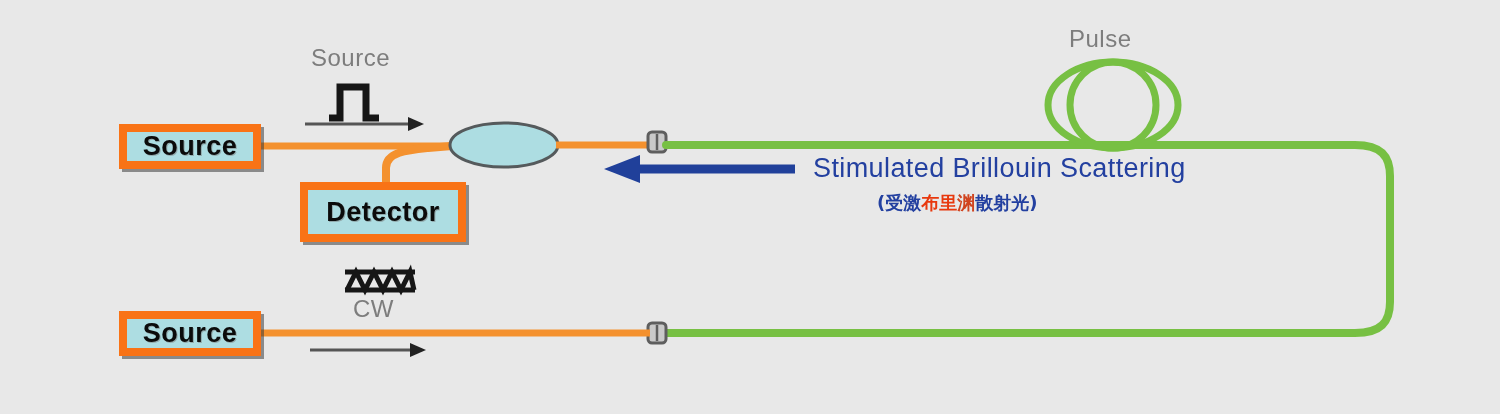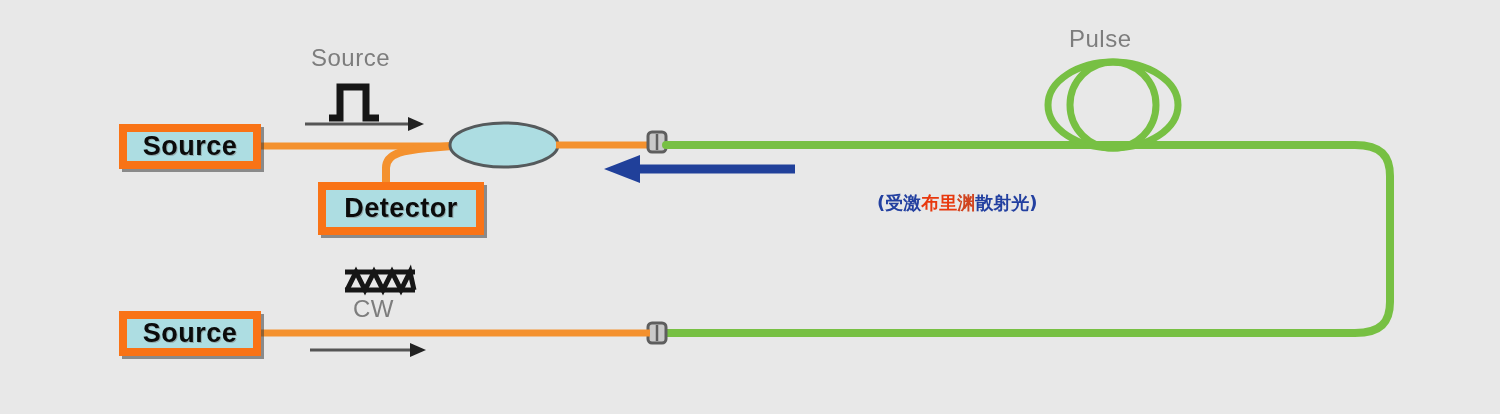--- a/index.html
+++ b/index.html
@@ -134,38 +134,41 @@
       <line x1="640" y1="169" x2="795" y2="169" stroke="#20409a" stroke-width="9"></line>
       <polygon points="640,155 640,183 604,169" fill="#20409a"></polygon>
     </g>
 
   </svg>
 
   <div class="node-box" style="left:119px; top:124px; width:142px; height:45px;">
     <span>Source</span>
   </div>
 
-  <div class="node-box" style="left:318px; top:182px; width:166px; height:53px;">
+  <div class="node-box" style="left:300px; top:182px; width:166px; height:60px;">
     <span>Detector</span>
   </div>
 
   <div class="node-box" style="left:119px; top:311px; width:142px; height:45px;">
     <span>Source</span>
   </div>
 
   <div class="txt-label label-gray" style="left:311px; top:44px;">
     <span>Source</span>
   </div>
 
   <div class="txt-label label-gray" style="left:353px; top:295px;text-align:right;">
     <span>CW</span>
   </div>
 
   <div class="txt-label label-gray" style="left:1069px; top:25px;">
     <span>Pulse</span>
   </div>
 
+  <div class="txt-label label-sbs" style="left:813px; top:153px;">
+    <span>Stimulated Brillouin Scattering</span>
+  </div>
 
   <div class="txt-label label-cn" style="left:877px; top:191px;">
     <span>(受激</span><span class="hl">布里</span><span class="hl-mix">渊</span><span>散射光)</span>
   </div>
 
 </div>
 
 </body></html>

